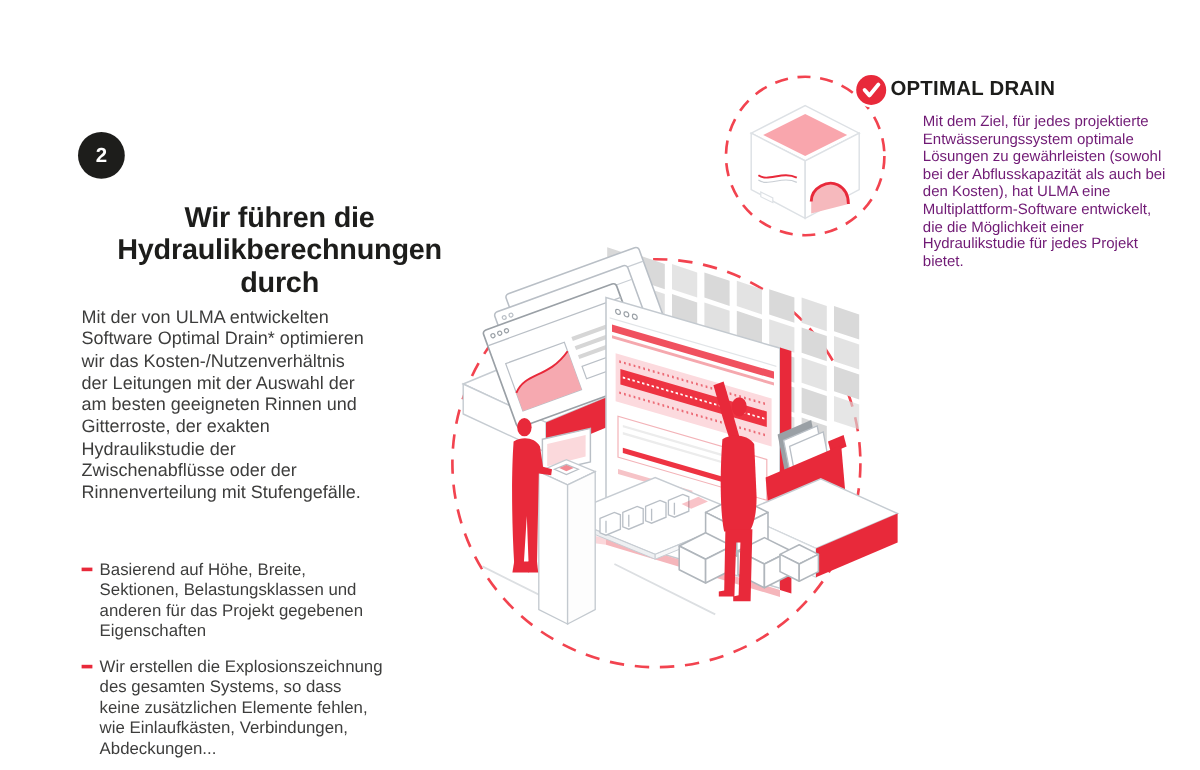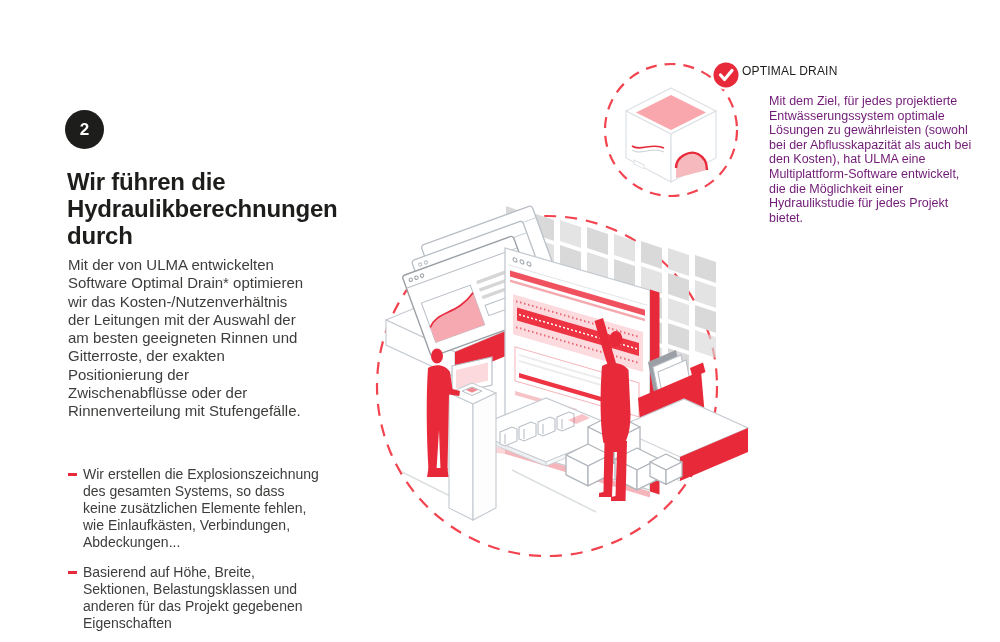--- a/index.html
+++ b/index.html
@@ -5,56 +5,56 @@
   * { margin:0; padding:0; box-sizing:border-box; }
   html,body { width:1000px; height:642px; background:#ffffff; overflow:hidden;
               font-family:"Liberation Sans", sans-serif; position:relative; }
   .abs { position:absolute; }
 
   
   .step-badge { left:65px; top:110px; width:39px; height:39px; border-radius:50%;
     background:#1d1d1b; color:#fff; display:flex; align-items:center; justify-content:center;
     font-size:17px; font-weight:700; }
   .step-title { left:67px; top:168px; width:332px; color:#1d1d1b;
-    font-size:24px; line-height:27px; font-weight:700; letter-spacing:-0.2px; }
+    font-size:24px; line-height:27px; font-weight:700; letter-spacing:-0.2px;text-align:center; }
   .step-desc { left:68px; top:256px; width:243px; color:#3d3d3c;
     font-size:15px; line-height:18.3px; }
   .step-bullets { left:68px; top:466px; width:252px; list-style:none; }
   .step-bullets li { display:flex; margin-bottom:13px; }
   .dash { flex:0 0 9px; width:9px; height:2.5px; background:#e8293a; margin:7px 6px 0 0; }
   .bullet-text { color:#3d3d3c; font-size:14px; line-height:17px; }
 
   
   .callout-title { left:742px; top:64px; width:220px; color:#1d1d1b;
-    font-size:12px; font-weight:400; letter-spacing:0.2px; }
+    font-size:17px; font-weight:700; letter-spacing:0.2px; }
   .callout-desc { left:769px; top:94px; width:203px; color:#701a75;
     font-size:12.5px; line-height:14.6px; }
 
   
   .illustration { left:340px; top:40px; width:440px; height:560px; pointer-events:none; }
 </style>
 </head>
 <body>
 
 <div class="abs step-badge">
   <span>2</span>
 </div>
 
 <h1 class="abs step-title">Wir führen die Hydraulikberechnungen durch</h1>
 
-<p class="abs step-desc">Mit der von ULMA entwickelten Software Optimal Drain* optimieren wir das Kosten-/Nutzenverhältnis der Leitungen mit der Auswahl der am besten geeigneten Rinnen und Gitterroste, der exakten Positionierung der Zwischenabflüsse oder der Rinnenverteilung mit Stufengefälle.</p>
+<p class="abs step-desc">Mit der von ULMA entwickelten Software Optimal Drain* optimieren wir das Kosten-/Nutzenverhältnis der Leitungen mit der Auswahl der am besten geeigneten Rinnen und Gitterroste, der exakten Hydraulikstudie der Zwischenabflüsse oder der Rinnenverteilung mit Stufengefälle.</p>
 
 <ul class="abs step-bullets">
   <li>
     <span class="dash"></span>
-    <span class="bullet-text">Wir erstellen die Explosionszeichnung des gesamten Systems, so dass keine zusätzlichen Elemente fehlen, wie Einlaufkästen, Verbindungen, Abdeckungen...</span>
+    <span class="bullet-text">Basierend auf Höhe, Breite, Sektionen, Belastungsklassen und anderen für das Projekt gegebenen Eigenschaften</span>
   </li>
   <li>
     <span class="dash"></span>
-    <span class="bullet-text">Basierend auf Höhe, Breite, Sektionen, Belastungsklassen und anderen für das Projekt gegebenen Eigenschaften</span>
+    <span class="bullet-text">Wir erstellen die Explosionszeichnung des gesamten Systems, so dass keine zusätzlichen Elemente fehlen, wie Einlaufkästen, Verbindungen, Abdeckungen...</span>
   </li>
 </ul>
 
 <h2 class="abs callout-title">OPTIMAL DRAIN</h2>
 <p class="abs callout-desc">Mit dem Ziel, für jedes projektierte Entwässerungssystem optimale Lösungen zu gewährleisten (sowohl bei der Abflusskapazität als auch bei den Kosten), hat ULMA eine Multiplattform-Software entwickelt, die die Möglichkeit einer Hydraulikstudie für jedes Projekt bietet.</p>
 
 <svg class="abs illustration" viewBox="340 40 440 560">
   <defs>
     <path id="tile" d="M0 0 L21 7 L21 28 L0 21 Z"></path>
     <g id="cube">

